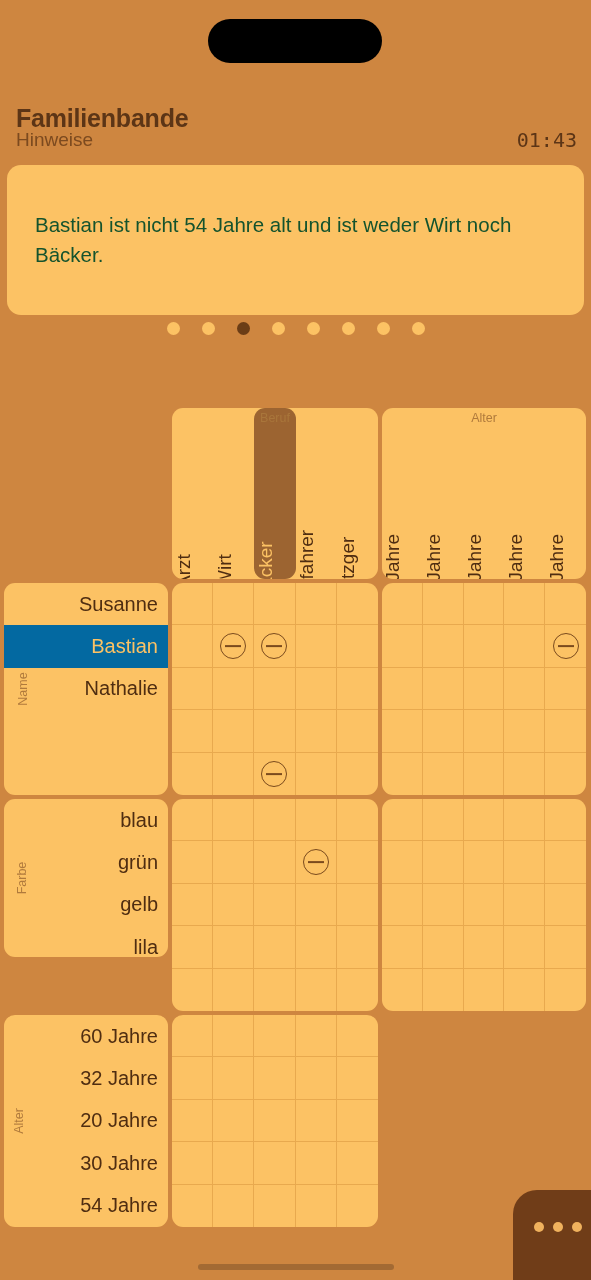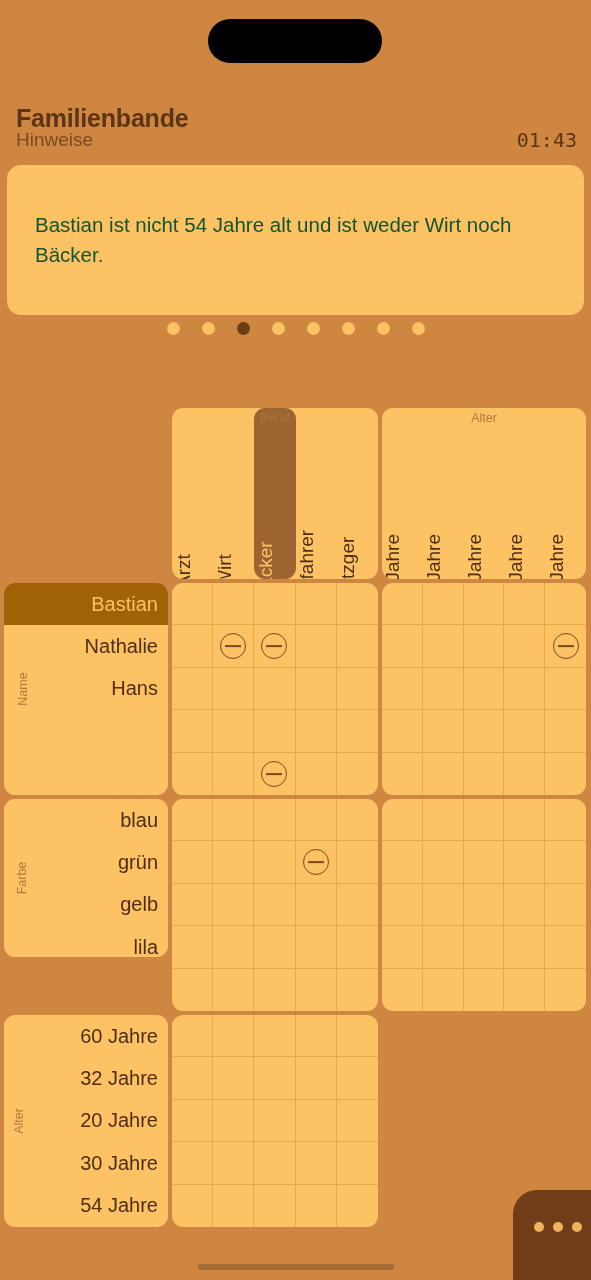--- a/index.html
+++ b/index.html
@@ -162,21 +162,21 @@
   .rowhead-cell {
     height: 42.4px;
     display: flex;
     align-items: center;
     justify-content: flex-end;
     padding-right: 10px;
     font-size: 20px;
     color: #4f2d11;
   }
   .rowhead-cell.highlight {
-    background: #a16207;
+    background: #0369a1;
     color: #fcc264;
   }
   .side-label {
     position: absolute;
     left: 2px;
     top: 50%;
     transform: translateY(-50%) rotate(-90deg);
     font-size: 12.5px;
     color: #b07a3c;
     z-index: 3;
@@ -320,23 +320,23 @@
         </div>
         <div class="colhead-cell">
           <span class="vtext">54 Jahre</span>
         </div>
       </div>
     <div class="group-label">Alter</div>
   </div>
 
   <div class="rowhead-panel" id="rowhead-name">
     <div class="side-label">Name</div>
+  <div class="rowhead-cell">Susanne</div>
       <div class="rowhead-cell highlight">Bastian</div>
       <div class="rowhead-cell">Nathalie</div>
-      <div class="rowhead-cell">Hans</div>
     </div>
   <div class="rowhead-panel" id="rowhead-farbe">
     <div class="side-label">Farbe</div>
   <div class="rowhead-cell">blau</div>
       <div class="rowhead-cell">grün</div>
       <div class="rowhead-cell">gelb</div>
       <div class="rowhead-cell">lila</div>
       <div class="rowhead-cell">rot</div>
     </div>
   <div class="rowhead-panel" id="rowhead-alter">

